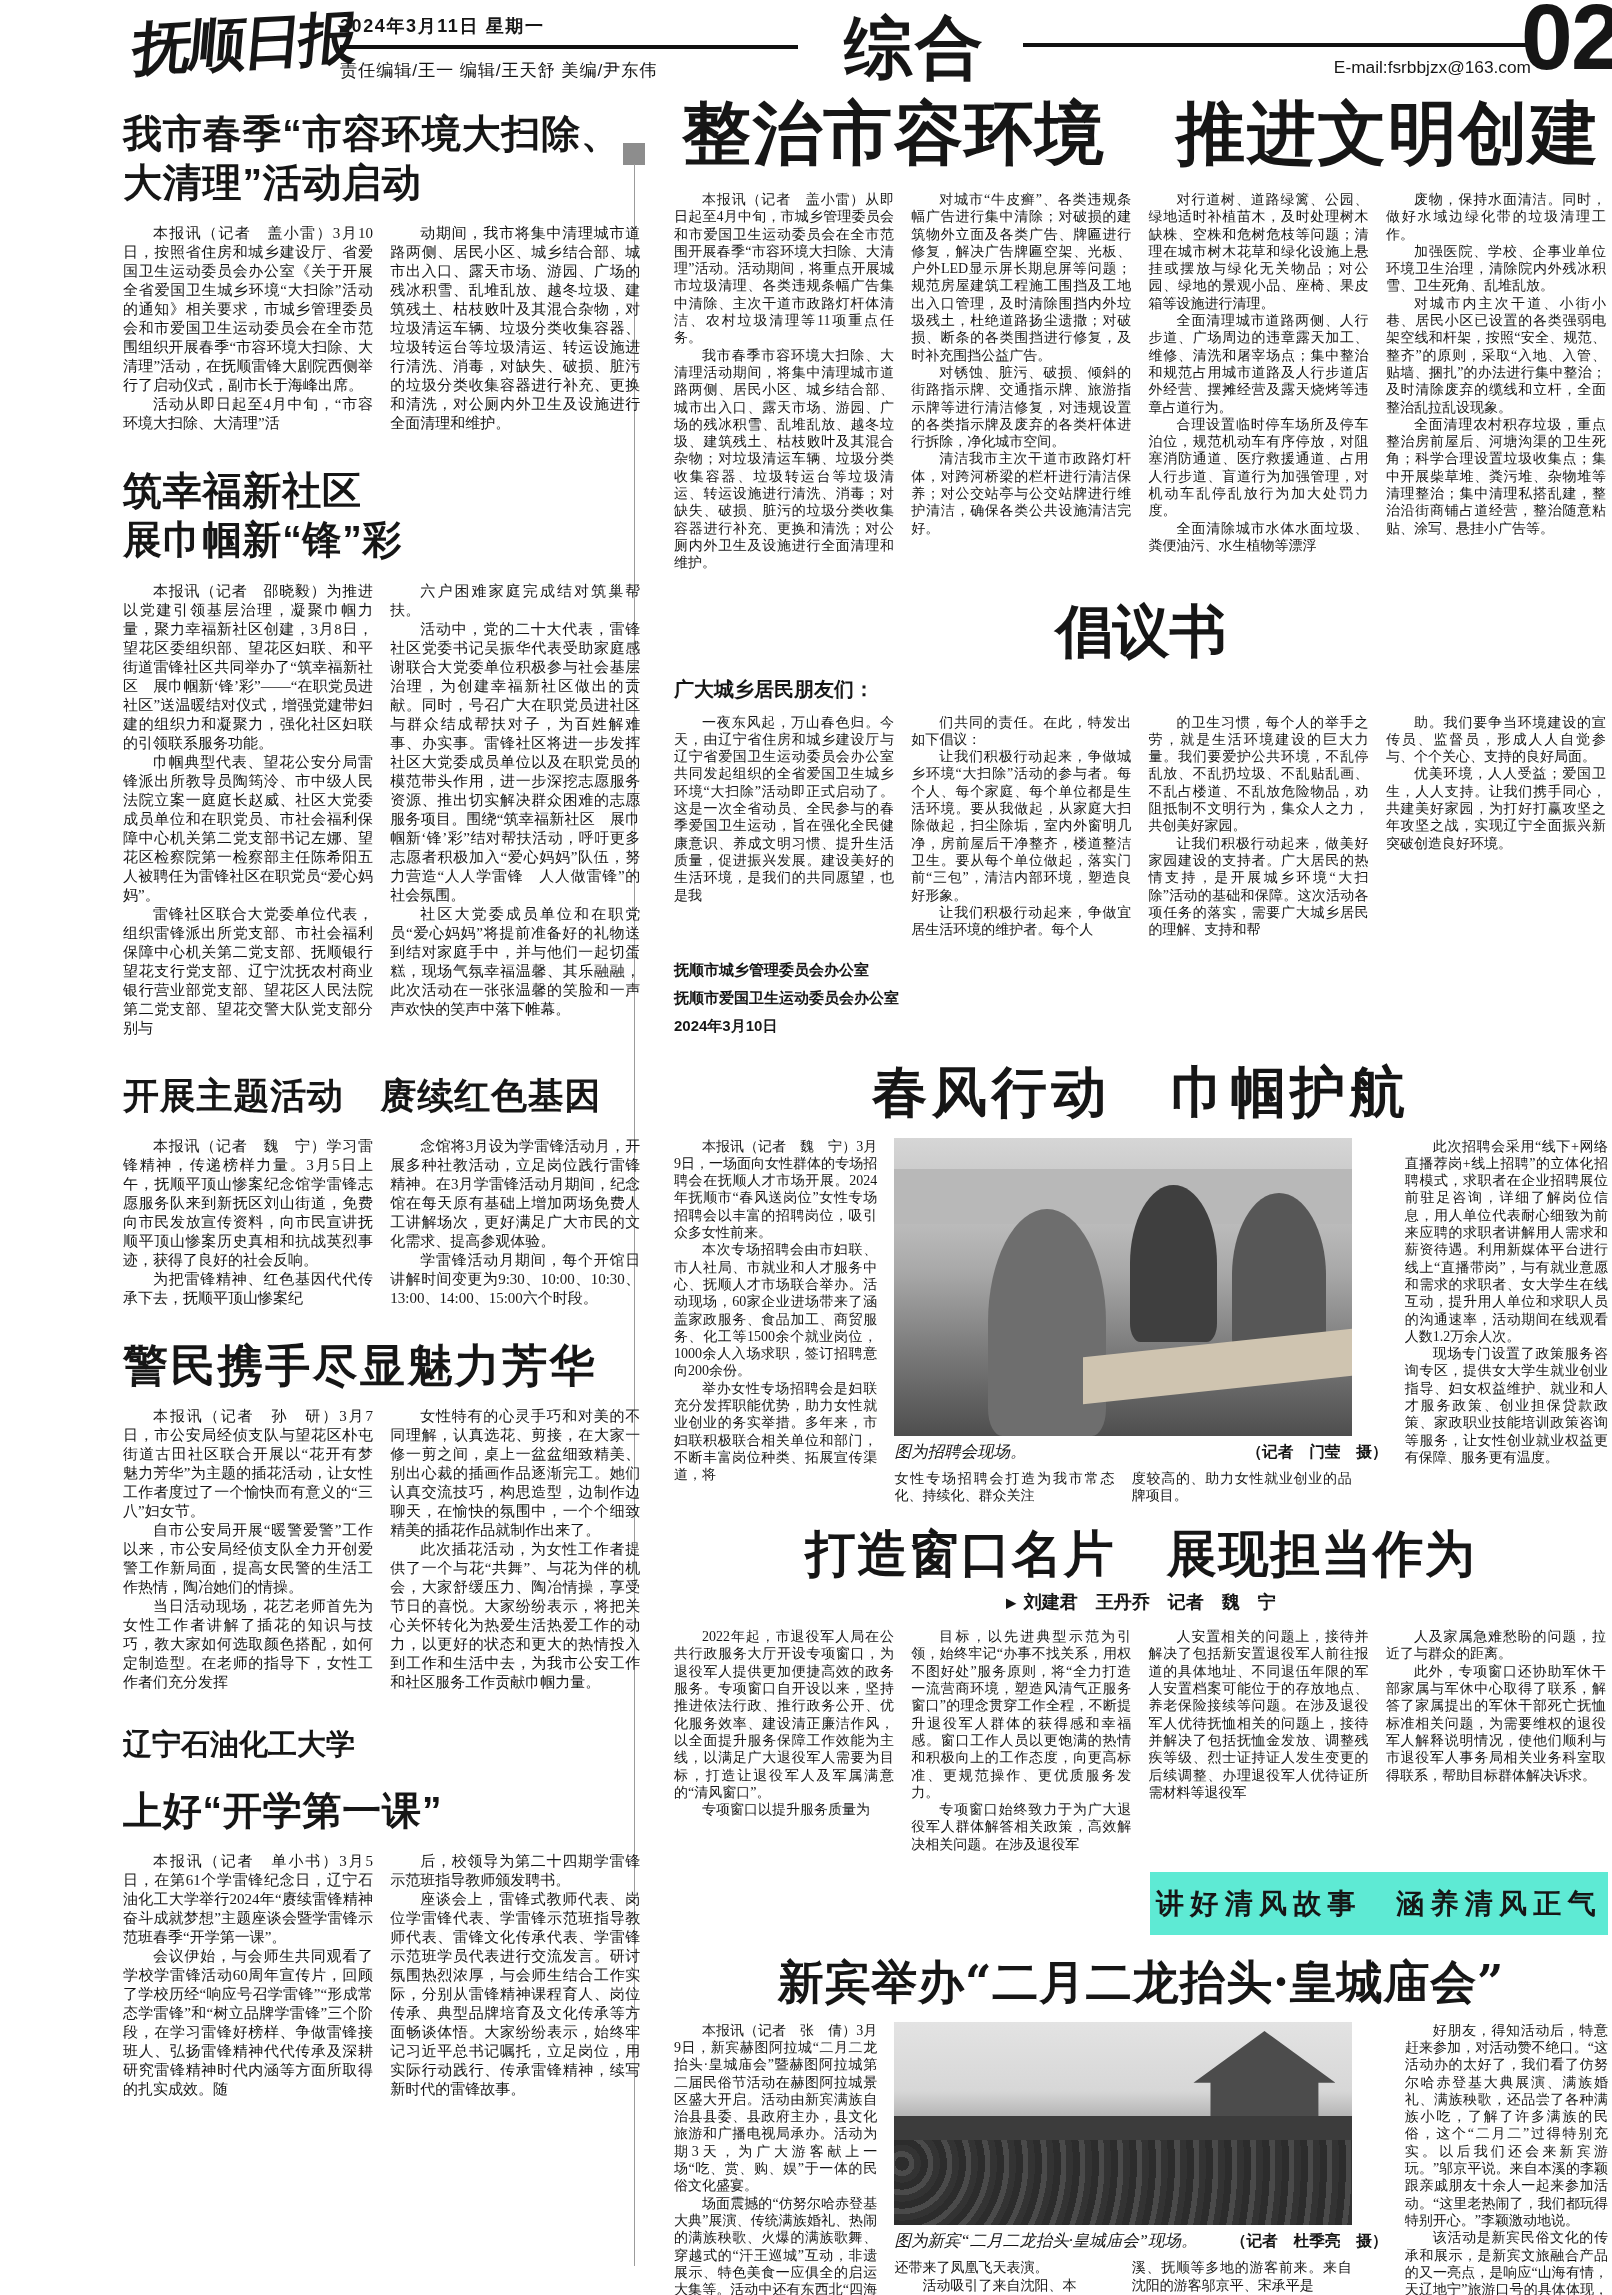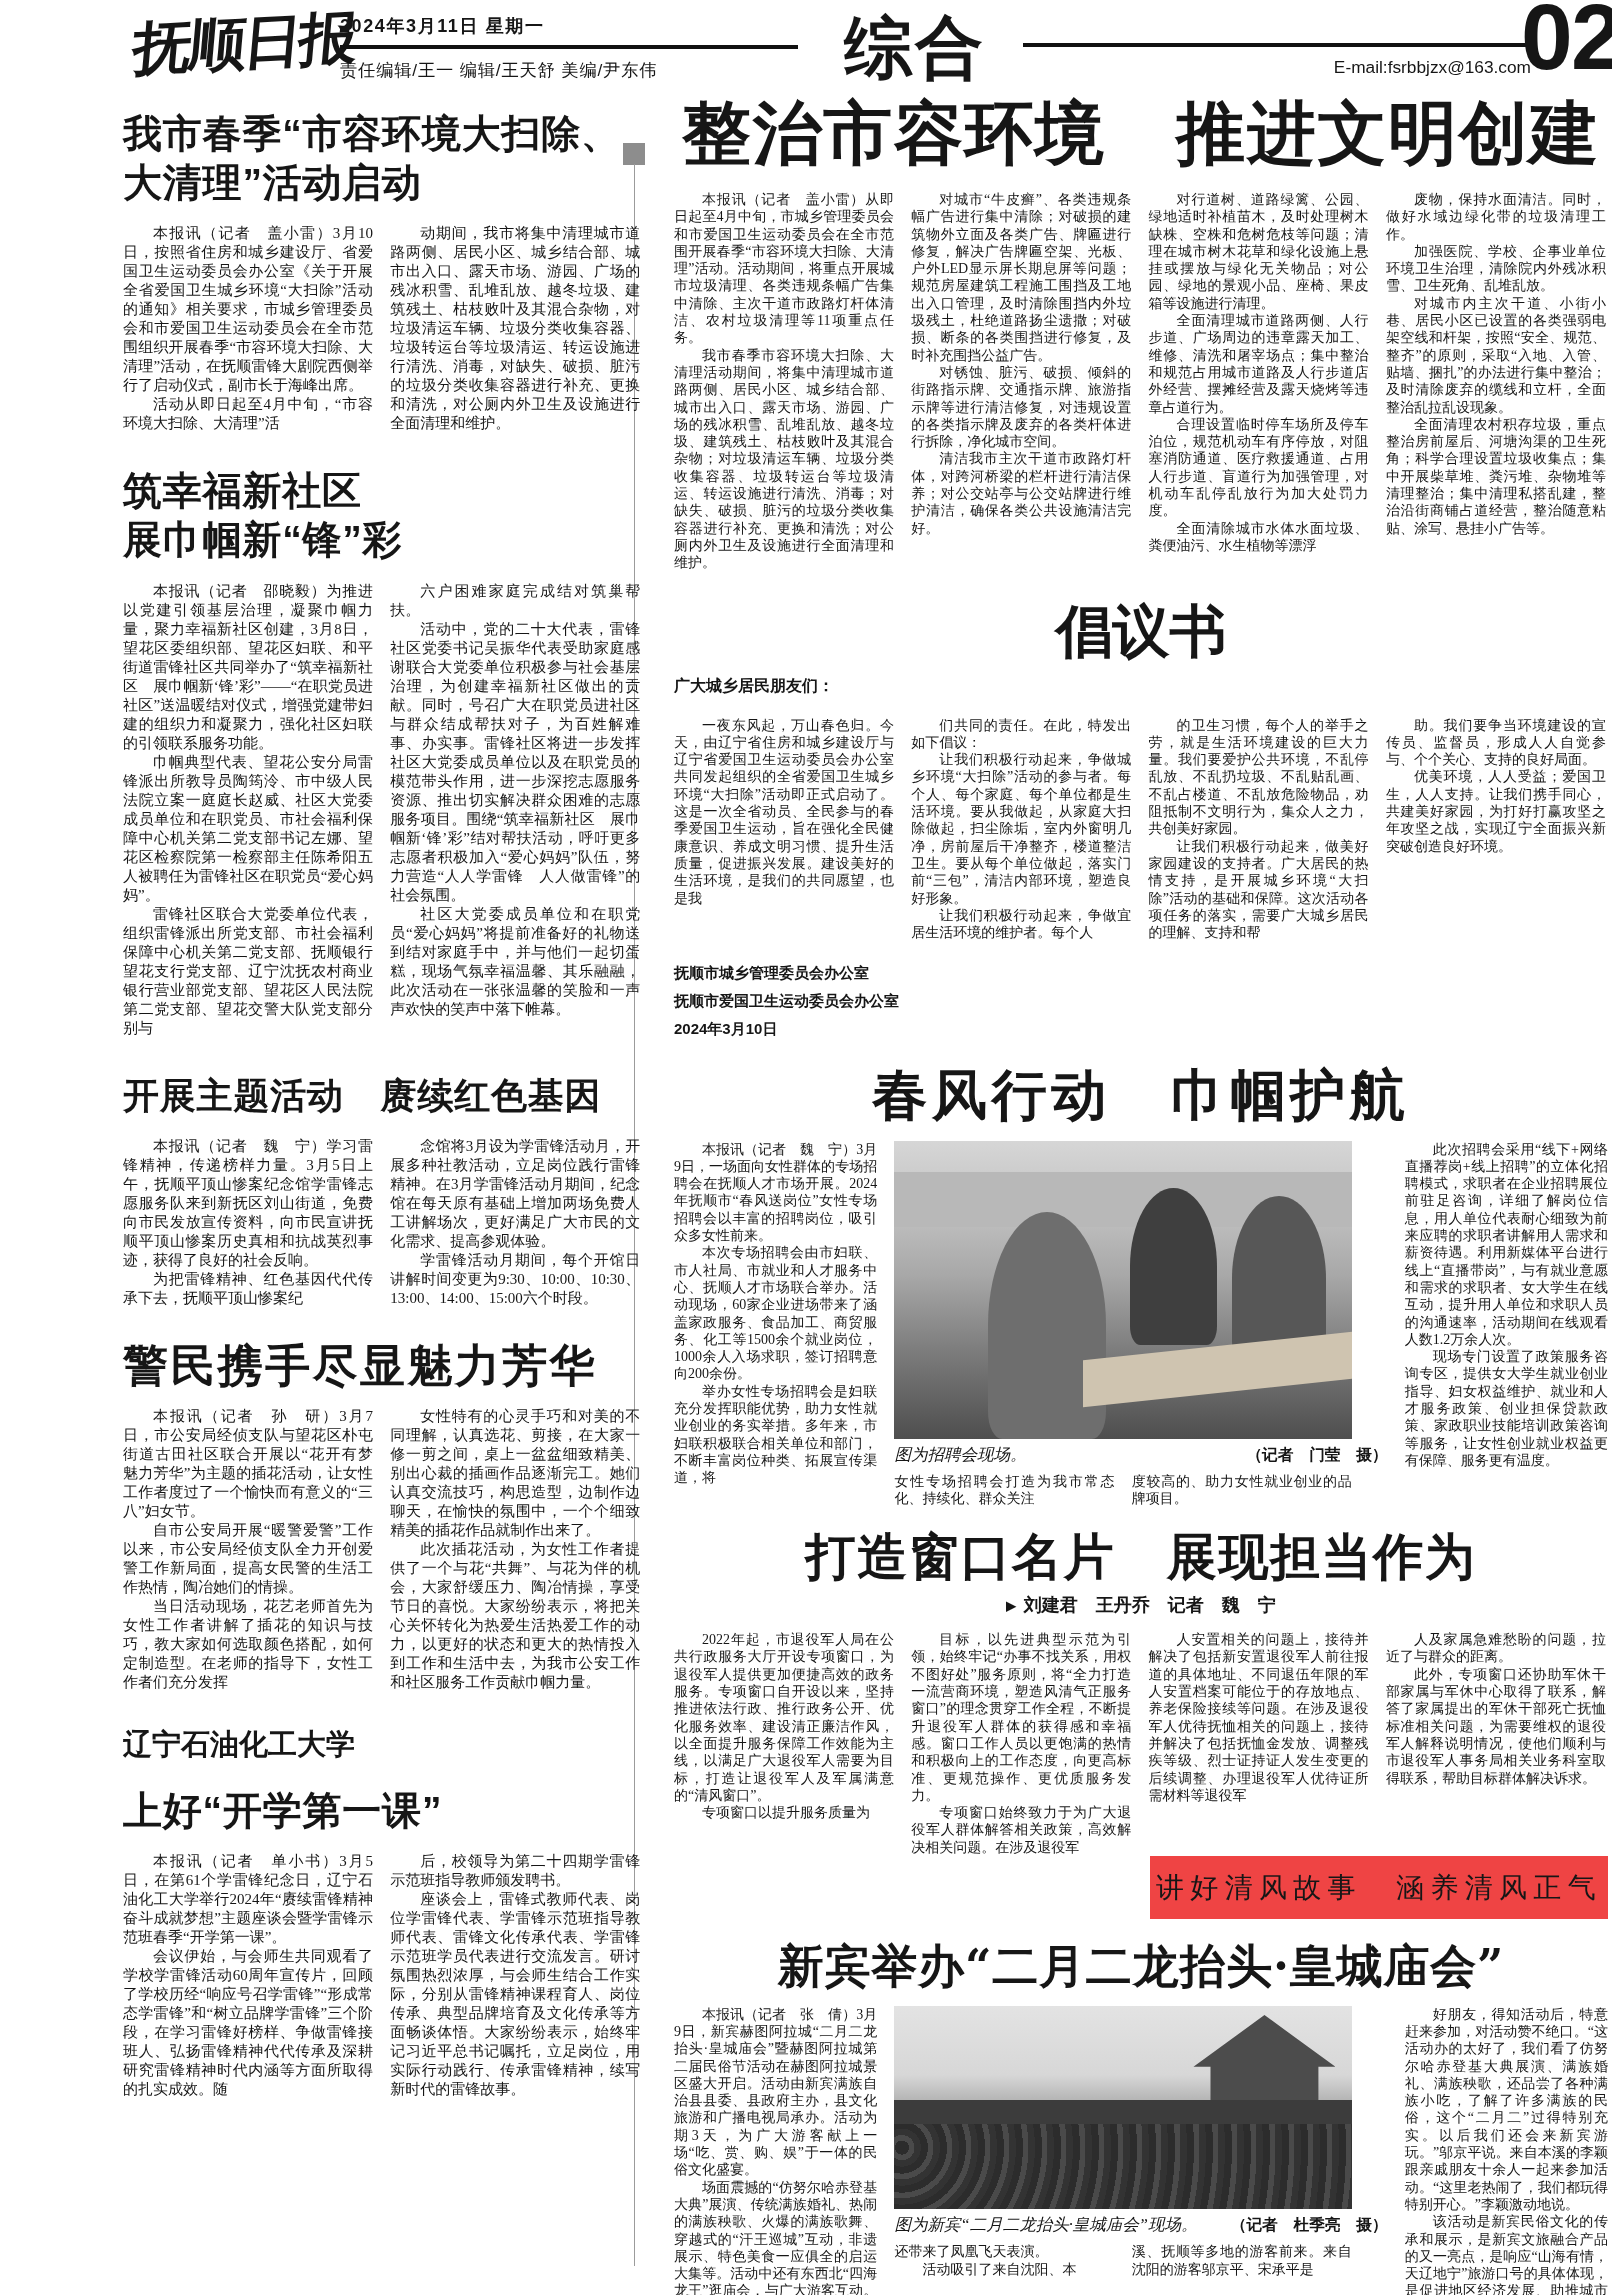--- a/index.html
+++ b/index.html
@@ -39,21 +39,21 @@
   .lt.mid{font-size:36px;}
   .lt.big{font-size:45px;letter-spacing:2.4px;}
   .kicker{font-family:"Liberation Sans",sans-serif;font-weight:900;font-size:29px;margin:0 0 21px 0;}
   .main-title{font-family:"DejaVu Serif",serif;font-weight:900;font-size:69px;line-height:79px;
       text-align:center;margin:0 0 19px 0;letter-spacing:1.6px;}
   .sec-title{font-family:"DejaVu Serif",serif;font-weight:900;text-align:center;margin:0;}
   #proposal-title{font-size:57px;line-height:63px;margin:27px 0 14px 0;}
   #chunfeng-title{font-size:55px;line-height:61px;margin:20.5px 0 15.7px 0;letter-spacing:4.7px;}
   #window-title{font-size:50px;line-height:57px;margin:20.5px 0 7.9px 0;letter-spacing:1.6px;}
   #miaohui-title{font-size:46px;line-height:52px;margin:20.5px 0 14px 0;letter-spacing:0.8px;}
-  .salutation{font-family:Liberation Sans, sans-serif;font-weight:700;font-size:16px;margin:0 0 20px 0;}
+  .salutation{font-family:Liberation Sans, sans-serif;font-weight:700;font-size:20px;margin:0 0 11px 0;}
   .signature{margin-top:18px;text-align:left;font-family:"Liberation Sans",sans-serif;
       font-weight:700;font-size:15px;line-height:28px;}
   .byline{display:flex;justify-content:center;align-items:center;gap:7.9px;
       font-family:"Liberation Sans",sans-serif;font-weight:700;font-size:18px;margin:0 0 14px 0;}
   .byline .marker{font-size:12.6px;}
   
   .midblock{width:534px;}
   .photo{position:relative;width:458px;overflow:hidden;background:#bdbdbd;}
   #photo-jobfair{height:298px;background:linear-gradient(180deg,#d6d6d6 0%,#c3c3c3 22%,#a8a8a8 45%,#7d7d7d 70%,#4e4e4e 100%);}
   #photo-miaohui{height:203px;background:linear-gradient(180deg,#e3e3e3 0%,#d7d7d7 34%,#9d9d9d 55%,#585858 78%,#343434 100%);}
@@ -69,22 +69,22 @@
         background:repeating-radial-gradient(circle at 7.9px 23.6px,#2c2c2c 0 7px,#4a4a4a 7px 12.6px,#333 12.6px 19px);}
   .caption{display:flex;justify-content:space-between;align-items:baseline;
         font-size:16.5px;line-height:23.6px;margin:4.7px 0 6.3px 0;font-family:"Liberation Serif",serif;}
   .caption .cap{font-style:italic;}
   .caption .credit{font-family:"Liberation Sans",sans-serif;font-weight:700;font-size:15.7px;white-space:nowrap;}
   .underrow{display:flex;gap:17.3px;}
   .underrow .bcol{width:220px;font-size:14px;line-height:17.3px;text-align:justify;}
   .underrow .bcol p{text-indent:0;}
   .underrow .bcol p + p{text-indent:2em;}
   
-  .graybox{width:458px;margin:0 0 0 auto;background:#ef4444;
-        font-family:"Liberation Sans",sans-serif;font-weight:400;font-size:28px;letter-spacing:6.3px;
+  .graybox{width:458px;margin:19px 0 0 auto;background:#5eead4;
+        font-family:"Liberation Sans",sans-serif;font-weight:700;font-size:28px;letter-spacing:6.3px;
         text-align:center;padding:12.6px 0;}
   .chunfeng-row,.miaohui-row{display:flex;gap:17.3px;}
   .narrow{width:220px;font-size:14px;line-height:17.3px;text-align:justify;}
   .narrow p{margin:0;text-indent:2em;}
   section{margin-bottom:20.5px;}
 </style>
 </head>
 <body>
 
 <div id="page">

